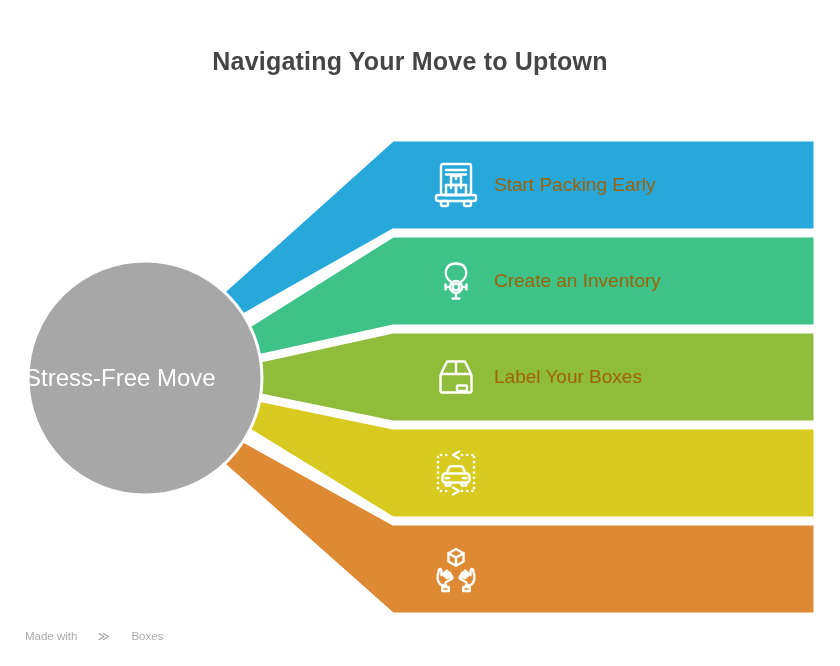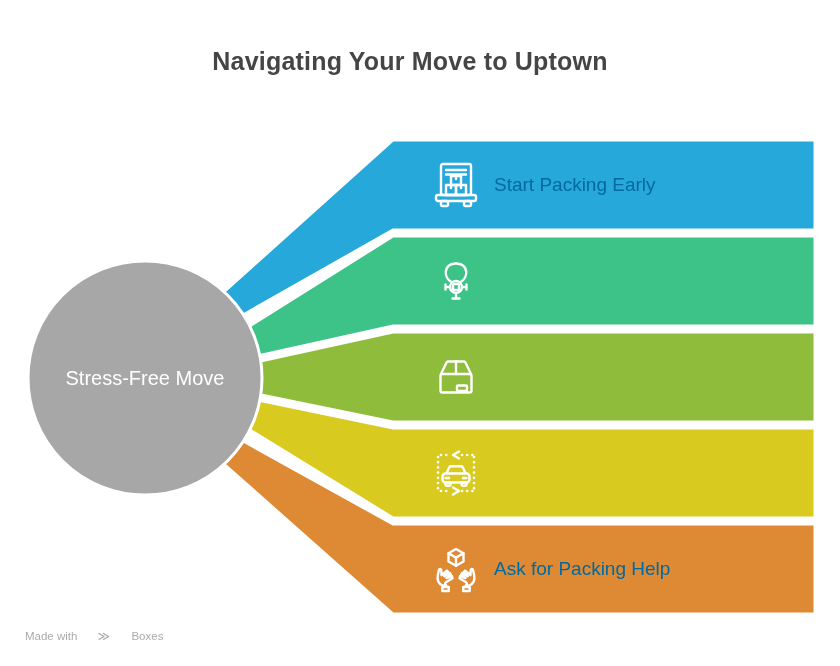--- a/index.html
+++ b/index.html
@@ -7,25 +7,25 @@
     position:relative;width:840px;height:666px;background:#ffffff;overflow:hidden;
     font-family:"Liberation Sans", sans-serif;
   }
   .title{
     position:absolute;top:47px;left:0;width:820px;text-align:center;
     font-size:25px;font-weight:700;color:#454545;letter-spacing:.2px;
   }
   .diagram-svg{position:absolute;left:0;top:0;}
   .banner-label{
     position:absolute;left:494px;height:28px;line-height:28px;
-    font-size:19px;color:#0369a1;white-space:nowrap;
+    font-size:19px;color:#a16207;white-space:nowrap;
   }
   .center-label{
     position:absolute;left:25px;top:364px;width:240px;height:28px;line-height:28px;
-    text-align:center;font-size:20px;color:#ffffff;
+    text-align:left;font-size:24px;color:#ffffff;
   }
   .footer{
     position:absolute;left:25px;top:629px;display:flex;align-items:center;gap:20px;
     font-size:11.5px;color:#ababab;
   }
   .footer svg{display:block;}
   .icon{stroke:#ffffff;fill:none;stroke-width:2.4;stroke-linecap:round;stroke-linejoin:round;}
   .dots{stroke-dasharray:0 5.2;stroke-width:2.7;}
 </style>
 </head>
@@ -97,21 +97,22 @@
       <g transform="translate(48 0) scale(-1 1)">
         <path d="M10.5,40.5 C6.5,38.5 5,34.5 5.8,30.2 L7,24.8 C7.3,23.4 9.2,23.6 9.3,25 L9.5,30.2 L14.8,25.6 L16.1,27.1 L12.2,31.2 L17.8,27.9 L18.8,29.6 L14.4,33 L20,31.2 L20.5,33.2 L14,37.3 C12.8,38.2 13,39.6 14.3,40.5 Z"></path>
         <rect x="10.3" y="42" width="6.5" height="4"></rect>
       </g>
     </g>
   </svg>
 
   <div class="center-label">Stress-Free Move</div>
 
   <div class="banner-label" style="top:171px">Start Packing Early</div>
-  <div class="banner-label" style="top:555px">Ask for Packing Help</div>
+  <div class="banner-label" style="top:267px">Create an Inventory</div>
+  <div class="banner-label" style="top:363px">Label Your Boxes</div>
 
   <div class="footer">
     <span>Made with</span>
     <svg width="14" height="14" viewBox="0 0 14 14">
       <path d="M2,4.5 L7,7.5 L2,10.5 M6.5,4.5 L11.5,7.5 L6.5,10.5" fill="none" stroke="#ababab" stroke-width="1.4" stroke-linecap="round" stroke-linejoin="round"></path>
     </svg>
     <span>Boxes</span>
   </div>
 
 </div>

